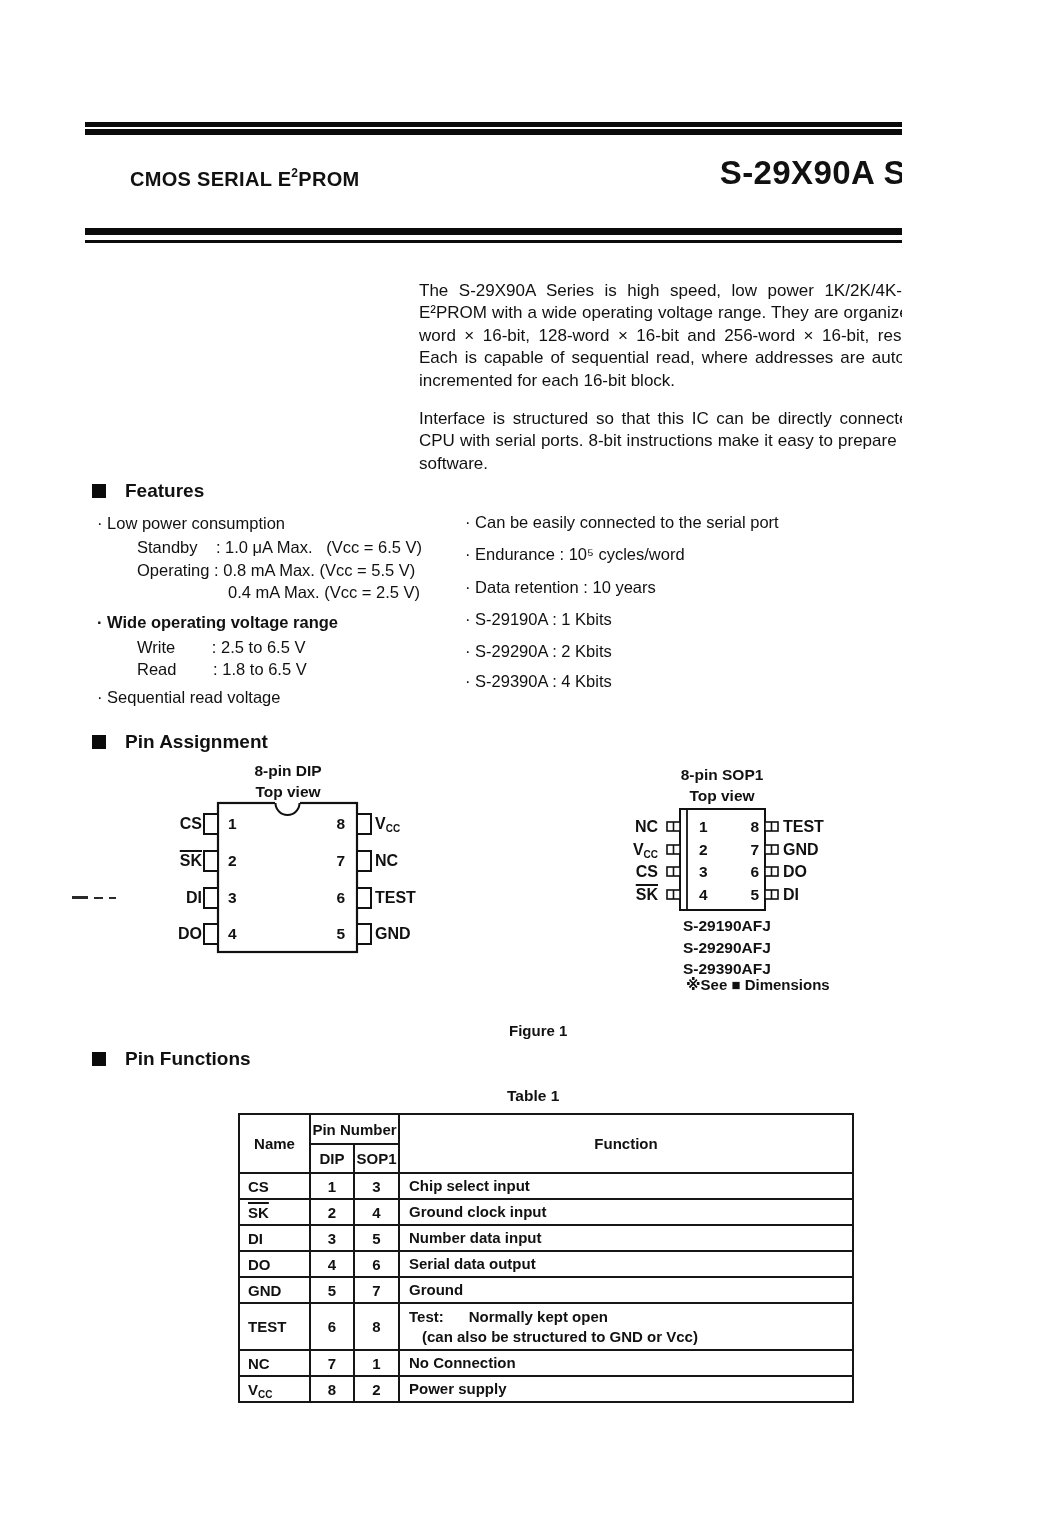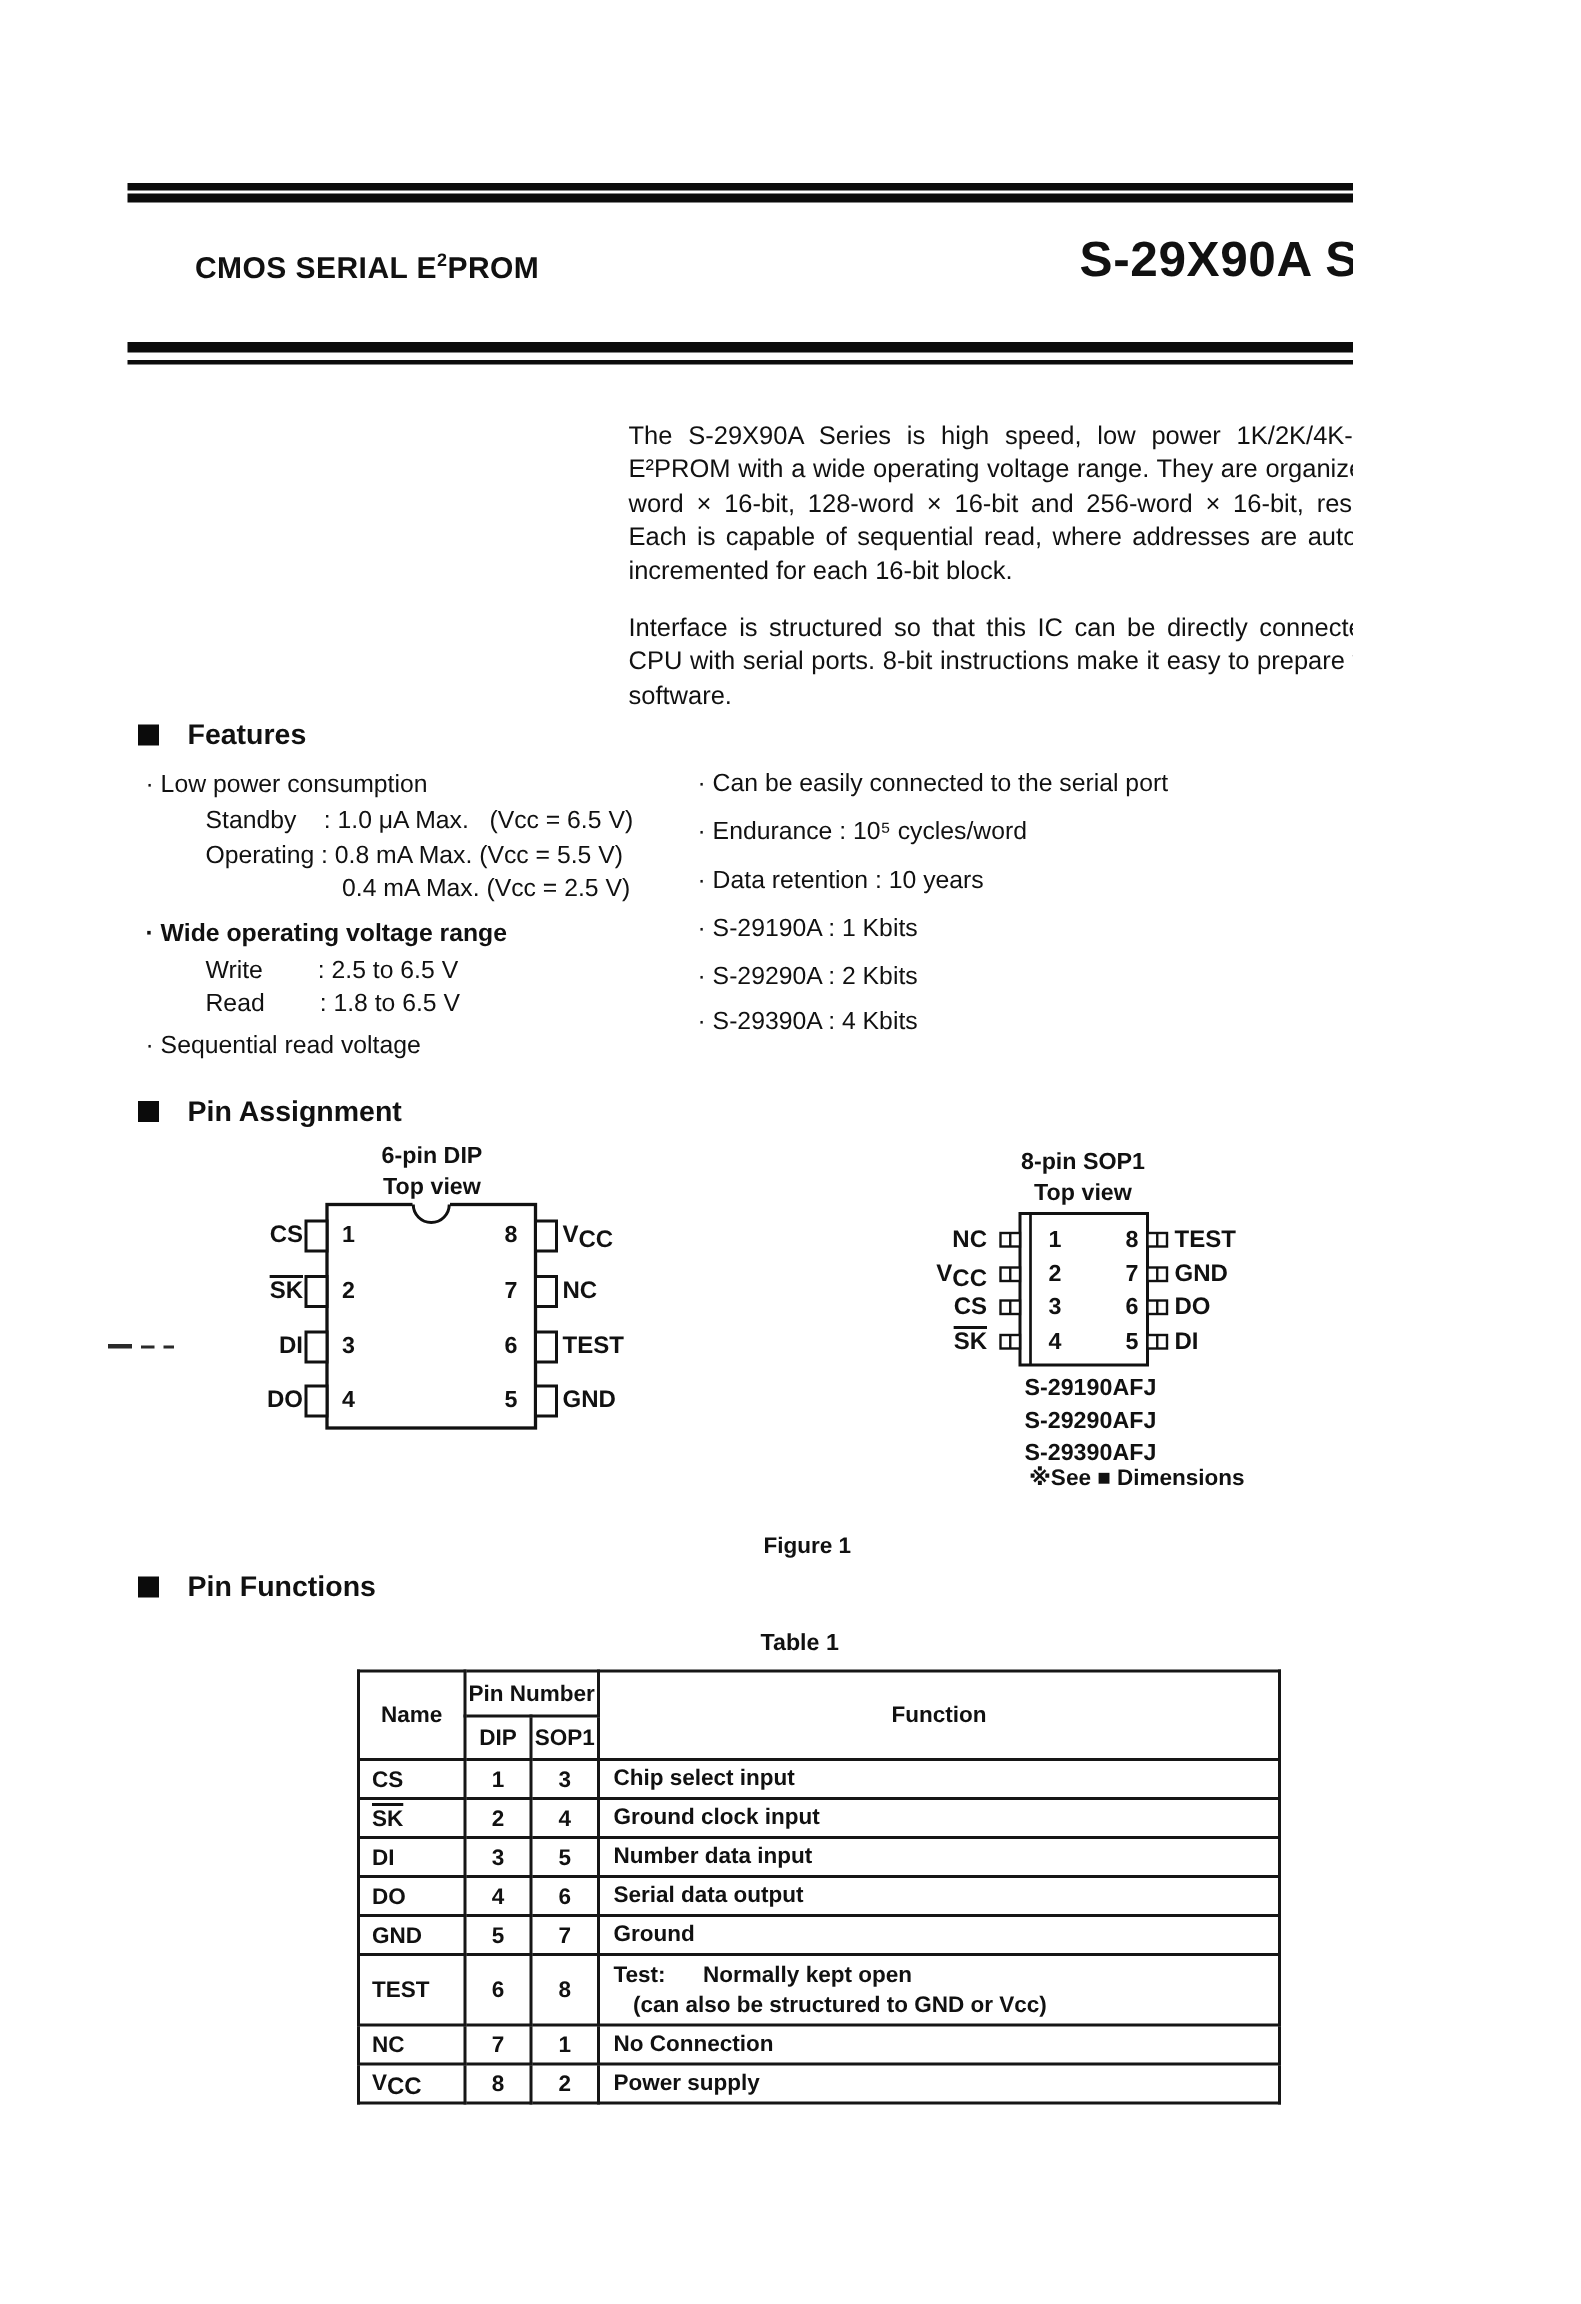--- a/index.html
+++ b/index.html
@@ -19,21 +19,21 @@
   .sec-h .sq{display:inline-block;width:14px;height:14px;background:#0b0b0b;margin-right:19px;position:relative;top:1px;}
   
   .featL{position:absolute;left:97px;top:514px;width:370px;font-size:16.5px;}
   .featL>div{position:absolute;white-space:pre;}
   .featR{position:absolute;left:465px;top:513px;width:380px;font-size:16.5px;}
   .featR>div{position:absolute;white-space:pre;}
   
   .ptitle{position:absolute;text-align:center;font-weight:600;font-size:15.5px;white-space:nowrap;}
   .plabel{position:absolute;height:22px;line-height:22px;font-size:16px;font-weight:700;white-space:nowrap;}
   .pnum{position:absolute;height:22px;line-height:22px;font-size:15.5px;font-weight:700;}
-  .plabel sub, .cell-name sub{font-size:16px;vertical-align:baseline;position:relative;top:3px;font-weight:700;}
+  .plabel sub, .cell-name sub{font-size:10px;vertical-align:baseline;position:relative;top:3px;font-weight:700;}
   .ov{text-decoration:overline;text-decoration-thickness:1.5px;}
   .parts{position:absolute;font-weight:600;font-size:15.5px;line-height:21.5px;}
   .sop-note{position:absolute;left:686px;top:976px;font-size:15px;font-weight:600;}
   .fig-cap{position:absolute;left:509px;top:1022px;font-size:15px;font-weight:700;}
   .tbl-cap{position:absolute;left:507px;top:1087px;font-size:15.5px;font-weight:700;}
   
   .pins-table{position:absolute;left:238px;top:1113px;width:614px;border-collapse:collapse;table-layout:fixed;}
   .pins-table th,.pins-table td{border:2px solid #161616;padding:0;font-size:15px;font-weight:600;}
   .pins-table th{text-align:center;}
   .cell-name{padding-left:8px!important;text-align:left;}
@@ -82,21 +82,21 @@
     <div style="top:0;">· Can be easily connected to the serial port</div>
     <div style="top:32px;">· Endurance : 10⁵ cycles/word</div>
     <div style="top:65px;">· Data retention : 10 years</div>
     <div style="top:97px;">· S-29190A : 1 Kbits</div>
     <div style="top:129px;">· S-29290A : 2 Kbits</div>
     <div style="top:159px;">· S-29390A : 4 Kbits</div>
   </div>
 
   <div class="sec-h" style="left:92px;top:731px;"><span class="sq"></span><span>Pin Assignment</span></div>
 
-  <div class="ptitle" style="left:228px;top:762px;width:120px;">6-pin DIP</div>
+  <div class="ptitle" style="left:228px;top:762px;width:120px;">8-pin DIP</div>
   <div class="ptitle" style="left:228px;top:783px;width:120px;">Top view</div>
 
   <svg style="left:198px;top:795px;" width="180" height="172" viewBox="0 0 180 172">
     <rect x="20" y="8" width="139" height="149" fill="none" stroke="#111" stroke-width="2.2"></rect>
     <rect x="77" y="5.6" width="25" height="4.6" fill="#fff"></rect>
     <path d="M77.5 8 A12 12 0 0 0 101.5 8" fill="#fff" stroke="#111" stroke-width="2"></path>
     <rect x="6" y="19" width="14" height="20" fill="#fff" stroke="#111" stroke-width="2"></rect>
     <rect x="6" y="56" width="14" height="20" fill="#fff" stroke="#111" stroke-width="2"></rect>
     <rect x="6" y="93" width="14" height="20" fill="#fff" stroke="#111" stroke-width="2"></rect>
     <rect x="6" y="129" width="14" height="20" fill="#fff" stroke="#111" stroke-width="2"></rect>

